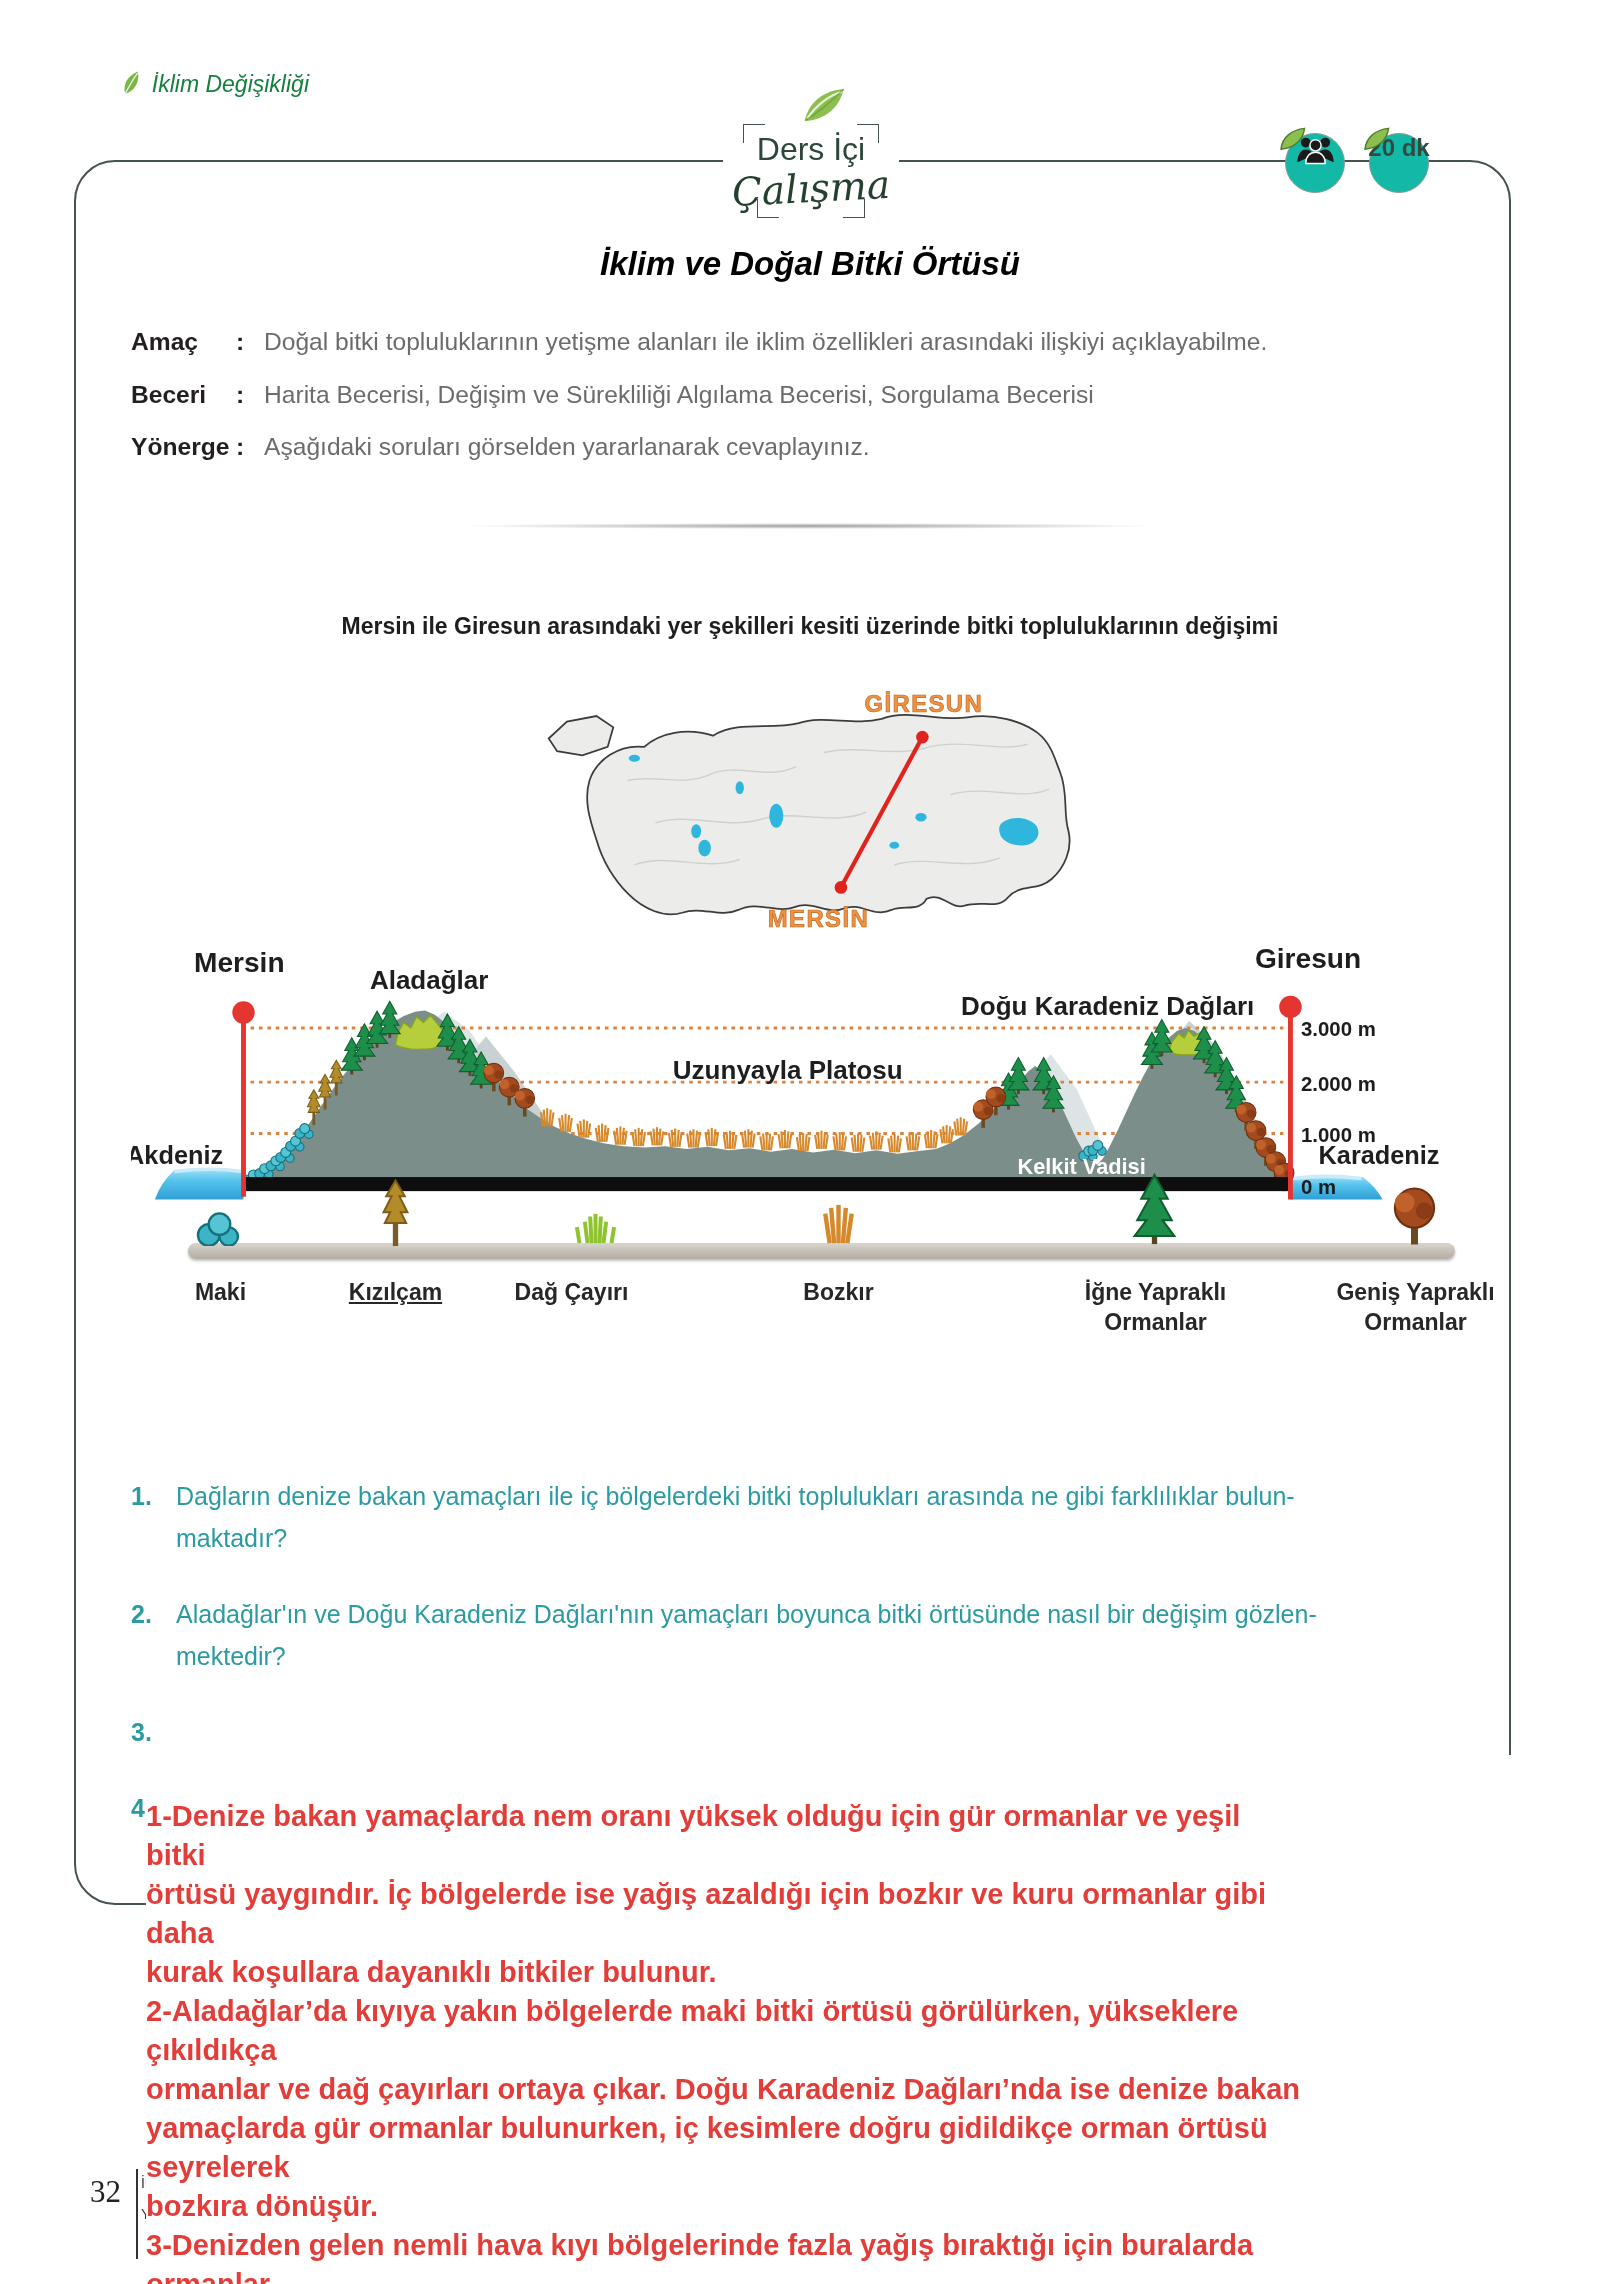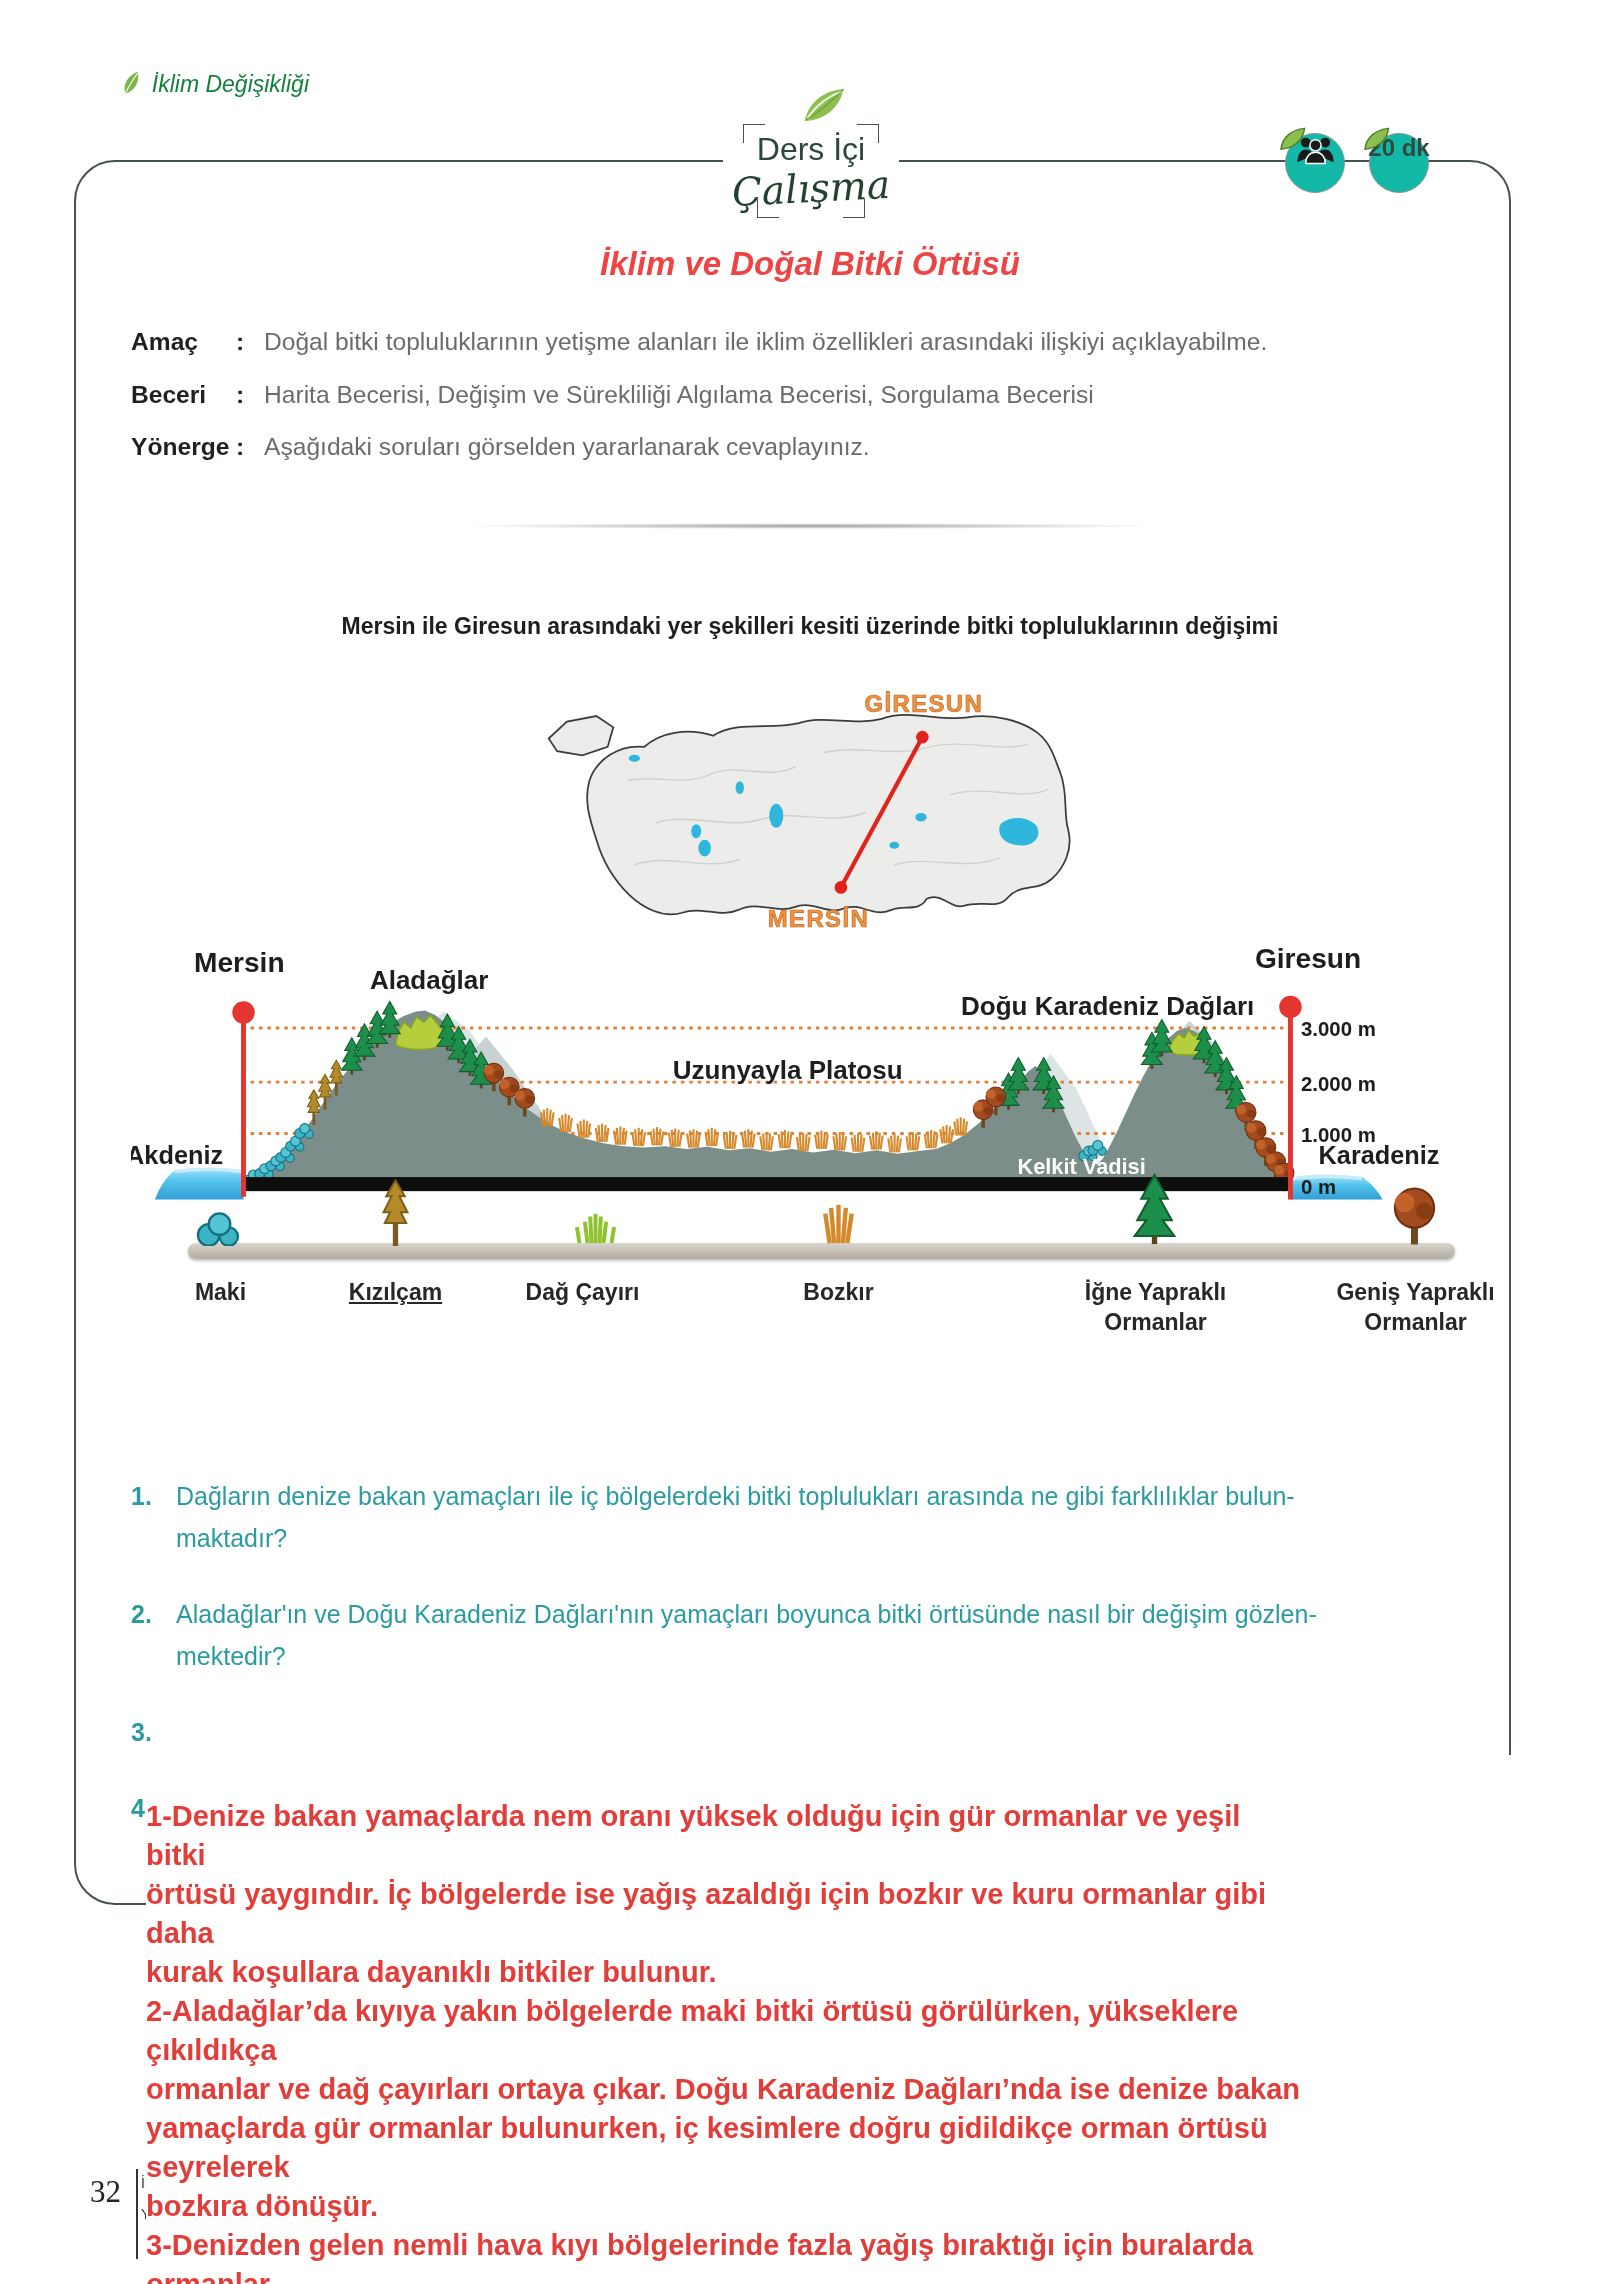--- a/index.html
+++ b/index.html
@@ -24,21 +24,21 @@
   .logo-leaf{position:absolute;left:76px;top:-4.2px;}
   
   .badge-circle{position:absolute;width:58px;height:58px;border:1.4px solid #8d9a96;border-radius:50%;
                 background:#14b8a6;z-index:2;display:flex;align-items:flex-start;justify-content:center;}
   .badge-people{left:1285px;top:133px;}
   .badge-time{left:1369px;top:133px;}
   .badge-leaf{position:absolute;left:-8.4px;top:-7px;z-index:3;}
   .time-text{font-size:24px;font-weight:bold;color:#31493f;white-space:nowrap;}
   
   .page-title{position:absolute;left:0;width:1620px;top:245px;text-align:center;
-              font-size:33px;font-weight:bold;font-style:italic;color:#ef4444;}
+              font-size:33px;font-weight:bold;font-style:italic;color:#000000;}
   .meta{position:absolute;left:131px;top:328px;width:1336px;}
   .meta-row{display:flex;margin-bottom:24.6px;font-size:24.6px;}
   .meta-label{width:105px;font-weight:bold;color:#231f20;}
   .meta-colon{width:28px;font-weight:bold;color:#231f20;}
   .meta-value{color:#6a6b6d;}
   .divider{position:absolute;left:458px;top:523px;width:703px;height:5.6px;
            background:radial-gradient(ellipse at center,#9f9f9f 0%,rgba(255,255,255,0) 70%);}
   
   .figure-caption{position:absolute;left:0;width:1620px;top:613px;text-align:center;
                   font-size:23px;font-weight:bold;color:#1e1e1e;}
@@ -398,21 +398,21 @@
       </svg>
   </div>
   <div class="legend-icon" style="left:1376px;">
     <svg width="77" height="73" viewBox="0 0 110 104">
         <use href="#sym-deciduous" transform="translate(55,58) scale(2.0)"></use>
       </svg>
   </div>
 
   <div class="legend-label" style="left:101px;">Maki</div>
   <div class="legend-label" style="left:276px;text-decoration:underline;">Kızılçam</div>
-  <div class="legend-label" style="left:463px;">Dağ Çayırı</div>
+  <div class="legend-label" style="left:452px;">Dağ Çayırı</div>
   <div class="legend-label" style="left:719px;">Bozkır</div>
   <div class="legend-label" style="left:1036px;">İğne Yapraklı
 Ormanlar</div>
   <div class="legend-label" style="left:1296px;">Geniş Yapraklı
 Ormanlar</div>
 
   <div class="questions">
     <div class="question">
       <span class="q-num">1.</span>
       <span class="q-text">Dağların denize bakan yamaçları ile iç bölgelerdeki bitki toplulukları arasında ne gibi farklılıklar bulun-

